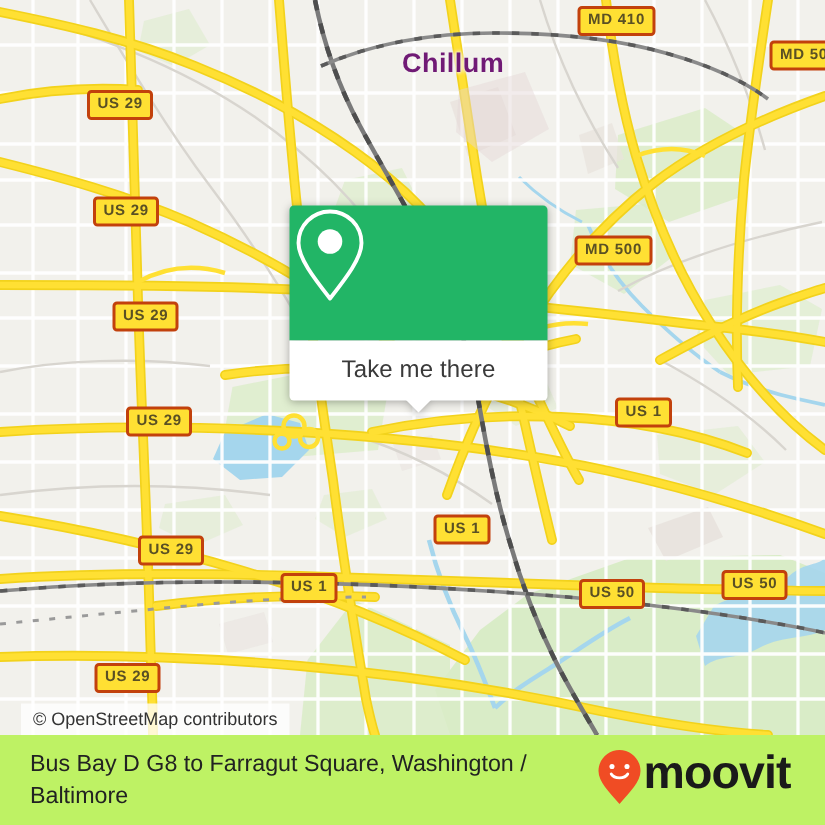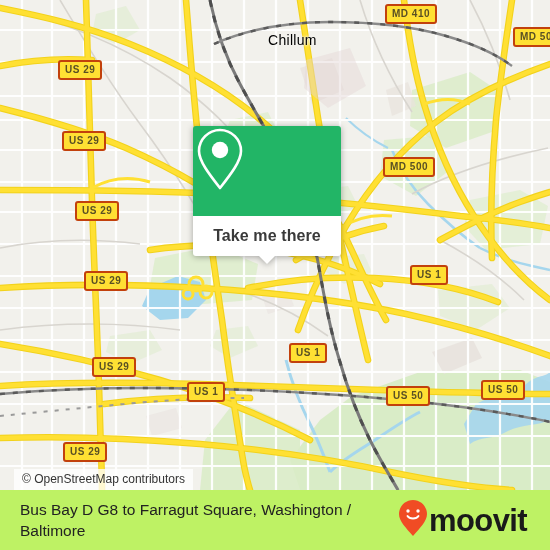--- a/index.html
+++ b/index.html
@@ -29,32 +29,32 @@
     letter-spacing:.5px;
     line-height:13px;
     padding:1px 5px 2px 5px;
     white-space:nowrap;
     font-family:"Liberation Sans", sans-serif;
   }
 
   
   .place-label{
     position:absolute;
-    color:#000000;
-    font-size:14px;
+    color:#701a75;
+    font-size:18px;
     letter-spacing:.3px;
     white-space:nowrap;
     text-shadow:0 0 3px #f4f3ef,0 0 3px #f4f3ef,0 0 2px #f4f3ef;
+    font-weight:bold;
   }
 
   
   .callout{
-    position:absolute;left:193px;top:126px;width:148px;
+    position:absolute;left:193px;top:137px;width:172px;
     filter:drop-shadow(0 1px 3px rgba(0,0,0,.32));
-    font-weight:bold;
   }
   .callout-top{
     background:#22b566;
     height:90px;
     border-radius:3px 3px 0 0;
     display:flex;align-items:center;justify-content:center;
   }
   .callout-bottom{
     background:#ffffff;
     height:40px;
@@ -88,21 +88,21 @@
     background:#bef264;
     display:flex;align-items:center;
   }
   .footer-title{
     flex:1;
     padding-left:20px;padding-right:8px;
     font-size:15.5px;color:#222;line-height:21px;
     max-width:370px;
   }
   .brand{
-    display:flex;align-items:center;
+    display:flex;
     padding-right:14px;
   }
   .brand-word{
     font-size:31px;font-weight:bold;color:#1a1a1a;
     letter-spacing:-.6px;line-height:31px;
     margin-left:1px;
   }
 </style>
 </head>
 <body>

